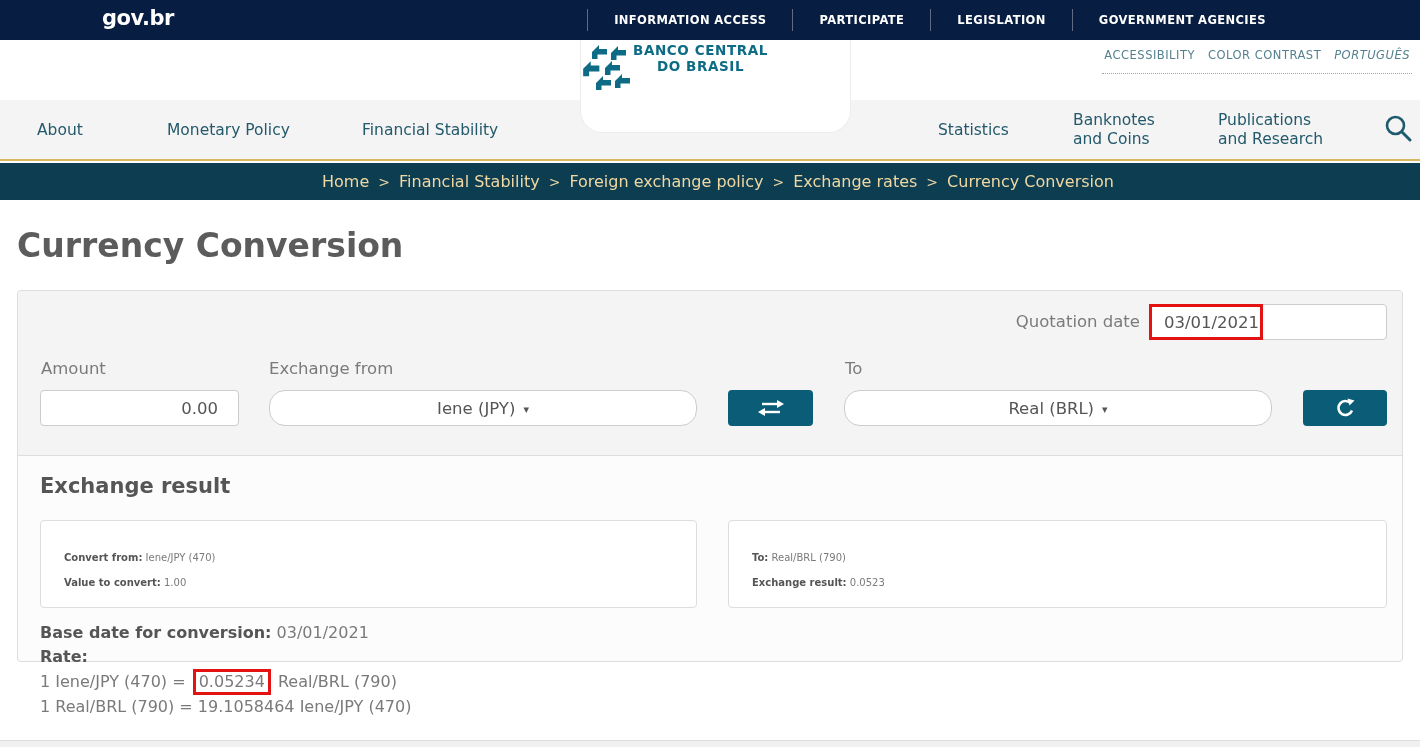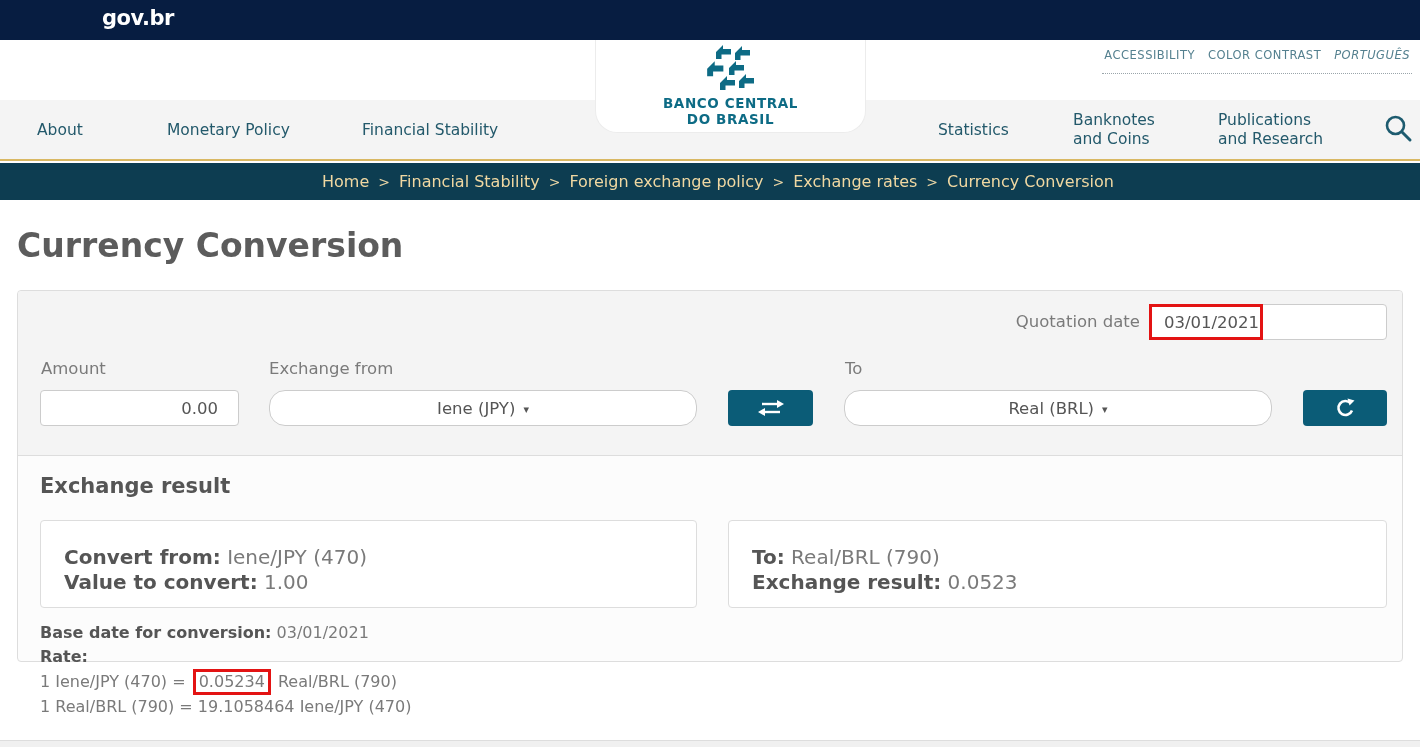--- a/index.html
+++ b/index.html
@@ -19,23 +19,23 @@
                     text-decoration:none; padding:0 26px; white-space:nowrap; }
   
   .utility { position:absolute; right:8px; top:44px; display:flex; align-items:center; gap:13px;
              border-bottom:1px dotted #9aa5aa; padding:4px 2px 11px 2px; }
   .utility a { color:#54808f; font-size:11.5px; letter-spacing:0.5px; text-decoration:none; white-space:nowrap; }
   .utility a.lang { font-style:italic; }
   
   .navbar { position:absolute; left:0; top:100px; width:1420px; height:61px; background:#f4f4f4;
             border-bottom:2px solid #d9b863; }
   .nav-item { position:absolute; color:#23596b; font-size:15.5px; cursor:pointer; line-height:19px; }
-  .logo-tab { position:absolute; left:595px; top:40px; width:271px; height:93px; background:#fff;
+  .logo-tab { position:absolute; left:580px; top:40px; width:271px; height:93px; background:#fff;
               border:1px solid #ececec; border-top:none; border-radius:0 0 22px 22px; z-index:3;
-              display:flex; flex-direction:column; align-items:center; justify-content:flex-start; }
+              display:flex; align-items:flex-start; justify-content:flex-start; }
   .brand-mark { margin-top:5px; }
   .brand-text { color:#0d6b85; font-weight:bold; font-size:13.5px; letter-spacing:0.6px;
                 line-height:16px; text-align:center; margin-top:2px; }
   .search-btn { position:absolute; left:1383px; top:113px; width:30px; height:30px; cursor:pointer; }
   
   .breadcrumb-bar { position:absolute; left:0; top:163px; width:1420px; height:37px; background:#0d3d51;
                     display:flex; align-items:center; justify-content:center;padding-left:16px; }
   .breadcrumb-bar .crumb { color:#f0d8a2; font-size:16px; text-decoration:none; cursor:pointer; }
   .breadcrumb-bar .bsep { color:#e9d5a5; font-size:14px; margin:0 9px; }
   
@@ -51,35 +51,45 @@
   .selectbox { position:absolute; height:36px; background:#fff; border:1px solid #ccc; border-radius:16px;
                display:flex; align-items:center; justify-content:center; gap:8px; font-size:16.5px;
                color:#555; cursor:pointer; }
   .caret { font-size:11px; color:#555; margin-top:2px; }
   .teal-btn { position:absolute; top:99px; height:36px; background:#0b5c77; border:none; border-radius:4px;
               cursor:pointer; display:flex; align-items:center; justify-content:center; }
   .red-box { position:absolute; border:3px solid #e31313; pointer-events:none; z-index:5; }
   
   .result-heading { position:absolute; left:22px; top:183px; font-size:21px; font-weight:bold; color:#555; }
   .result-box { position:absolute; top:229px; height:88px; background:#fff; border:1px solid #ddd;
-                border-radius:4px; padding:24px 0 0 23px; font-size:20px; color:#7a7a7a; line-height:25px; }
+                border-radius:4px; padding:24px 0 0 23px; font-size:10px; color:#7a7a7a; line-height:25px; }
   .b { font-weight:bold; color:#555; }
   .rate-area { position:absolute; left:22px; top:330px; font-size:16px; color:#7a7a7a; line-height:24px; }
   .rate-area .row { margin-bottom:0; }
   .hl { display:inline-block; border:3px solid #e31313; padding:0 3px; margin:0 2px; line-height:20px; }
   
   .bottom-strip { position:absolute; left:0; top:740px; width:1420px; height:7px; background:#f0f0f0;
                   border-top:1px solid #ddd; }
   a { cursor:pointer; }
 </style>
 </head>
 <body>
 
 <div class="govbar">
   <span class="govbar-logo">gov.br</span>
+  <div class="govbar-links">
+    <span class="sep"></span>
+    <a>INFORMATION ACCESS</a>
+    <span class="sep"></span>
+    <a>PARTICIPATE</a>
+    <span class="sep"></span>
+    <a>LEGISLATION</a>
+    <span class="sep"></span>
+    <a>GOVERNMENT AGENCIES</a>
+  </div>
 </div>
 
 <div class="utility">
   <a>ACCESSIBILITY</a>
   <a>COLOR CONTRAST</a>
   <a class="lang">PORTUGUÊS</a>
 </div>
 
 <div class="navbar">
   <span class="nav-item" style="left:37px; top:21px;">About</span>

